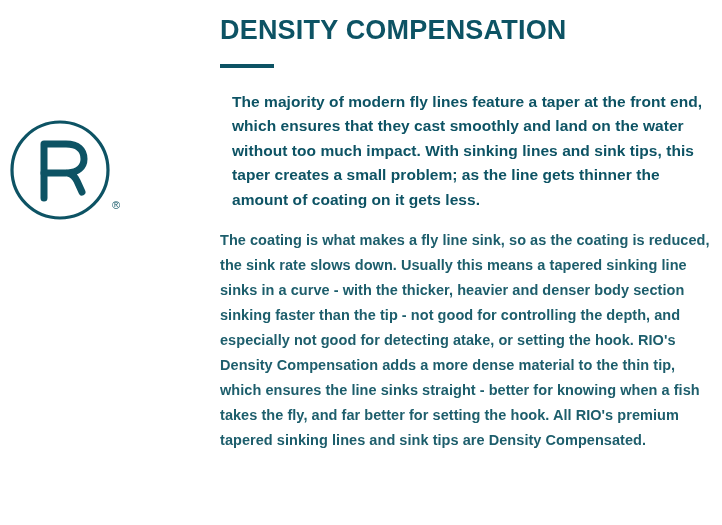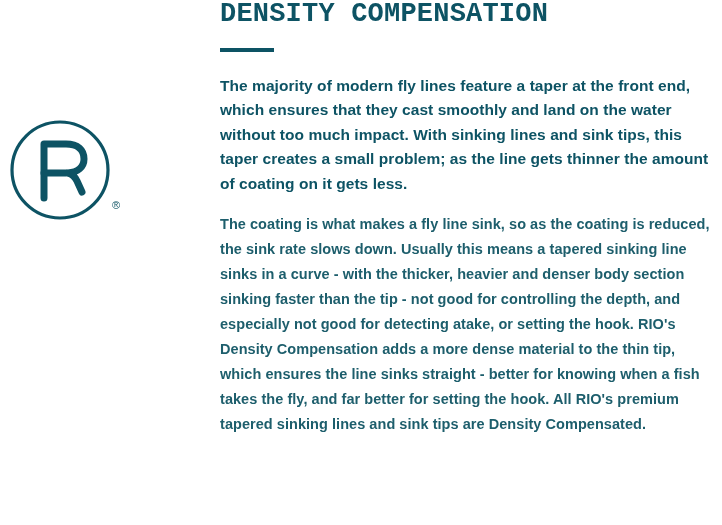--- a/index.html
+++ b/index.html
@@ -50,35 +50,36 @@
   
   .content {
     position: absolute;
     left: 220px;
     top: 0;
     width: 496px;
     height: 525px;
   }
   .title {
     margin: 0;
-    font-family: Liberation Mono, monospace;
+    padding-top: 16px;
+    font-family: Liberation Sans, sans-serif;
     font-size: 27px;
     font-weight: bold;
     letter-spacing: 0.2px;
     color: #0d5364;
     line-height: 1.1;
   }
   .rule {
     width: 54px;
     height: 4px;
     background: #0d5364;
     margin: 18px 0 22px 0;
   }
   .lead {
-    margin: 0;
+    margin: 12px;
     font-family: "Liberation Sans", sans-serif;
     font-size: 15.5px;
     font-weight: bold;
     color: #0d5364;
     line-height: 1.58;
     letter-spacing: 0.05px;
   }
   .body-text {
     margin: 16px 0 0 0;
     font-family: "Liberation Sans", sans-serif;

